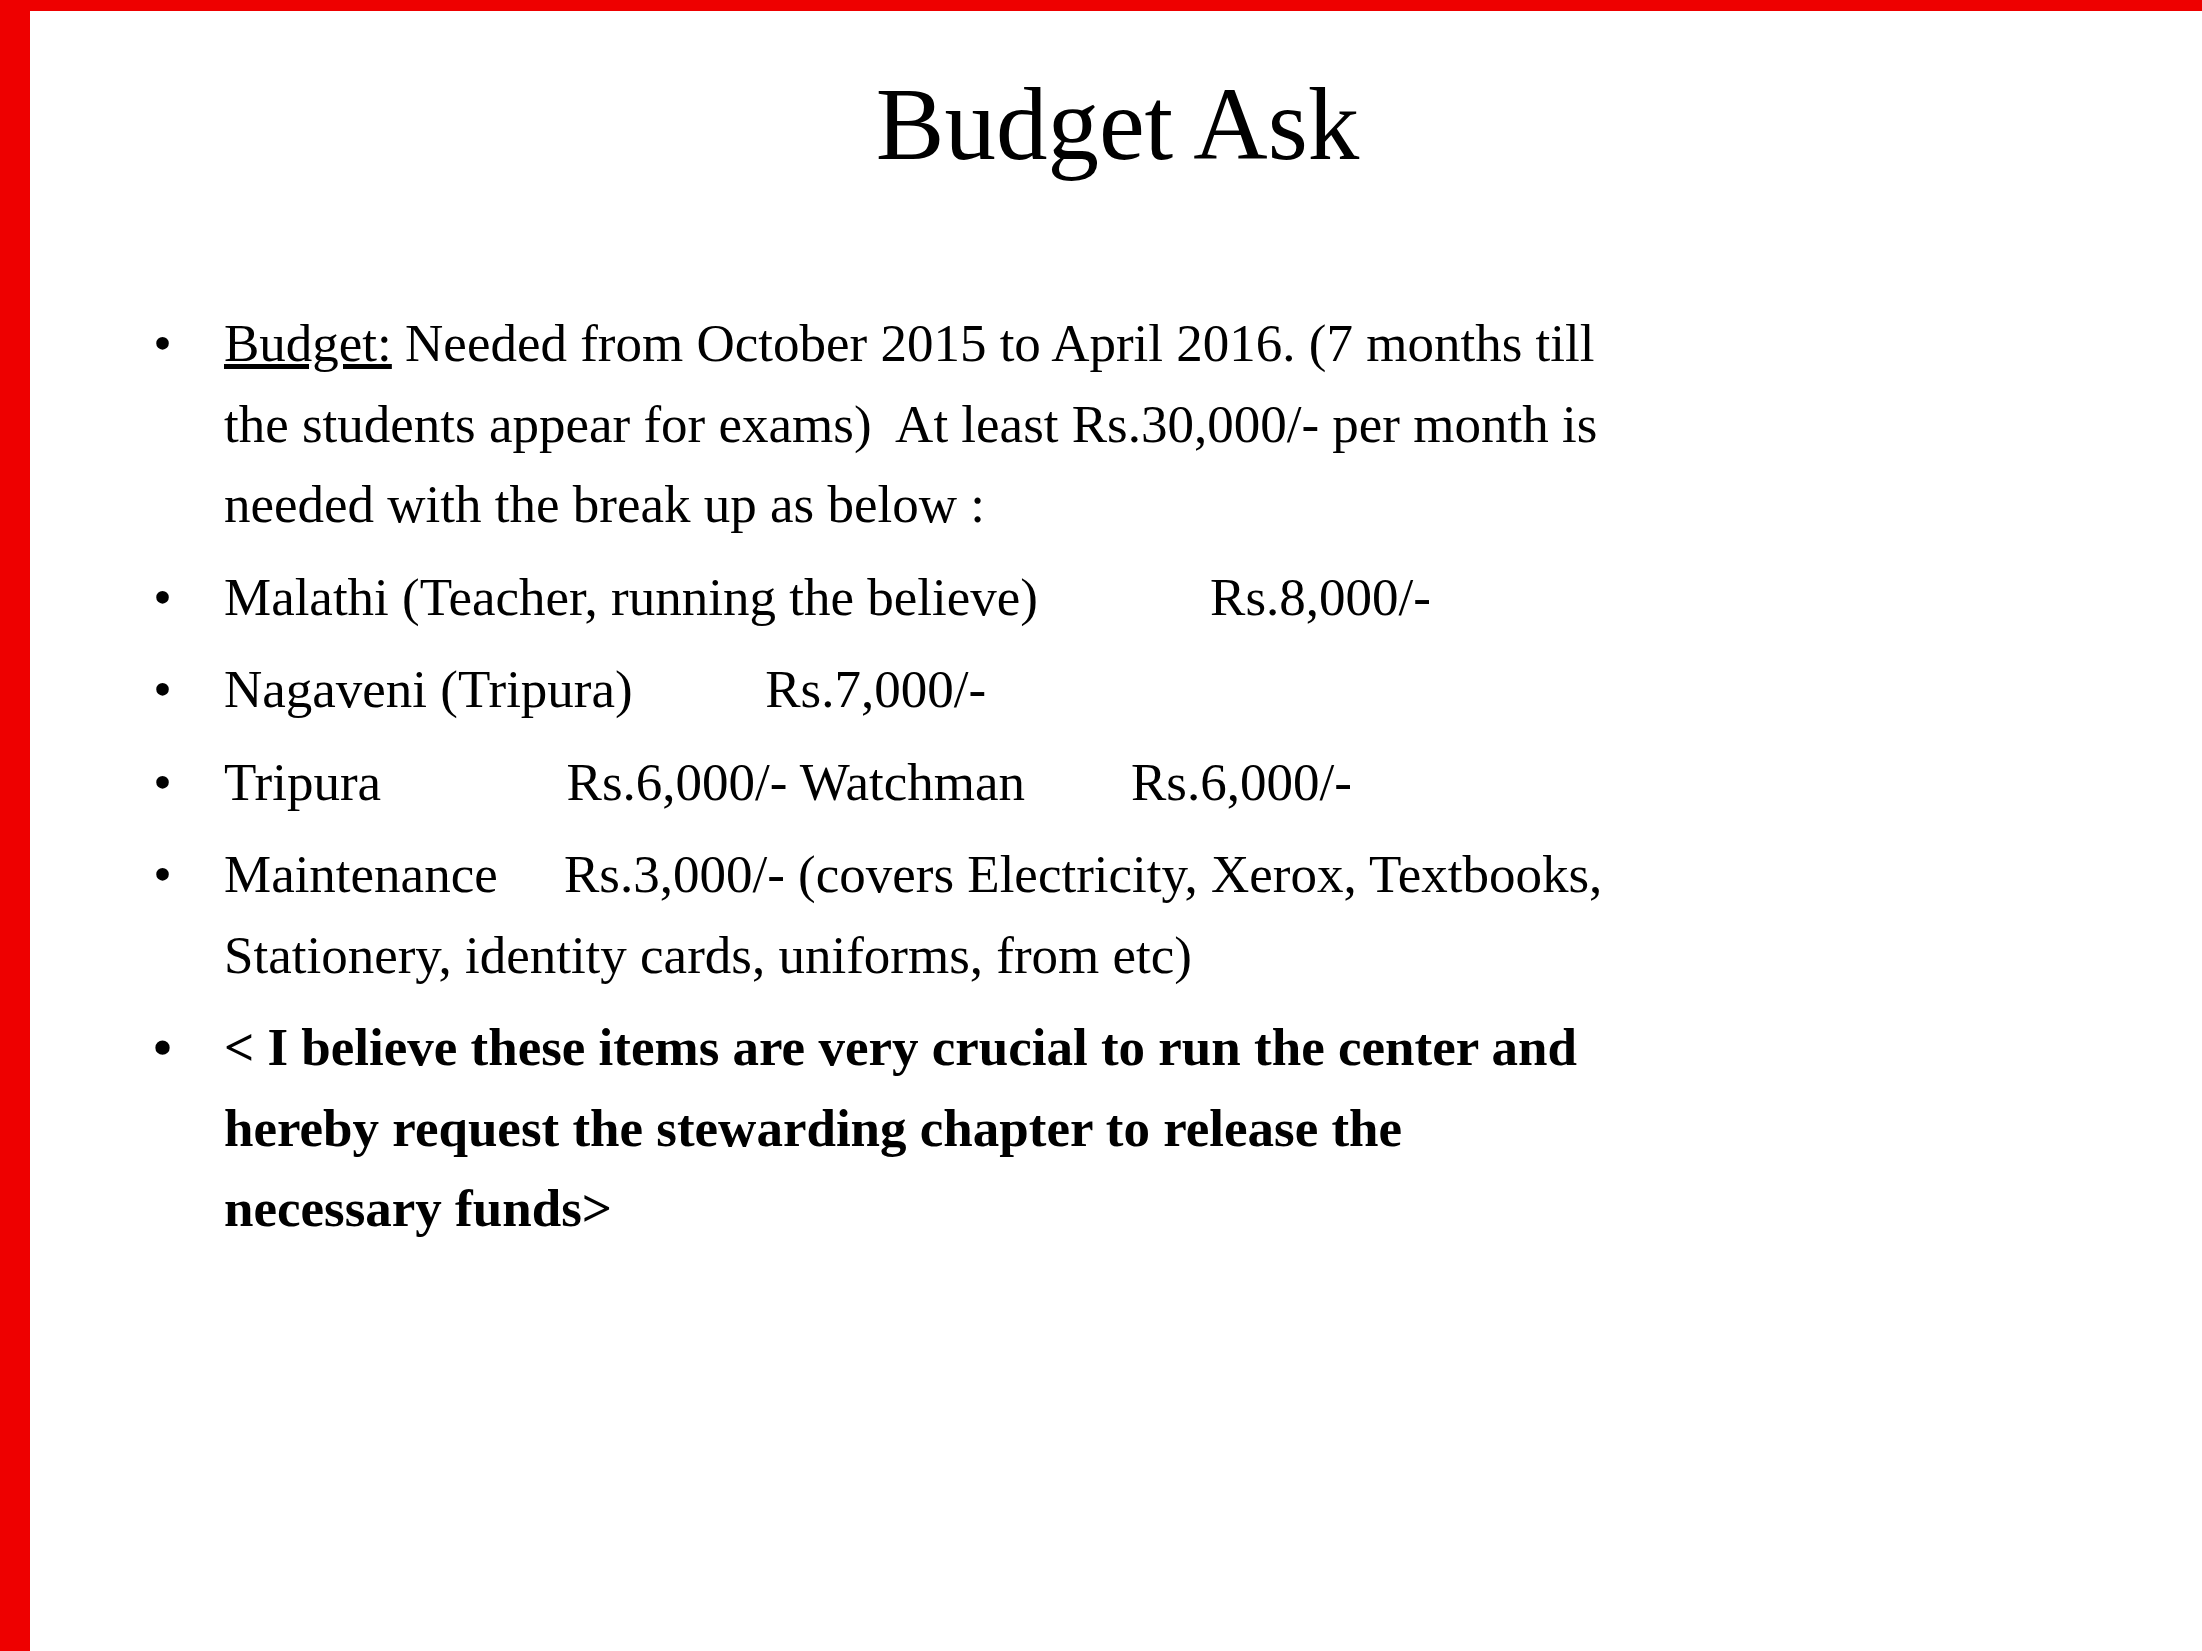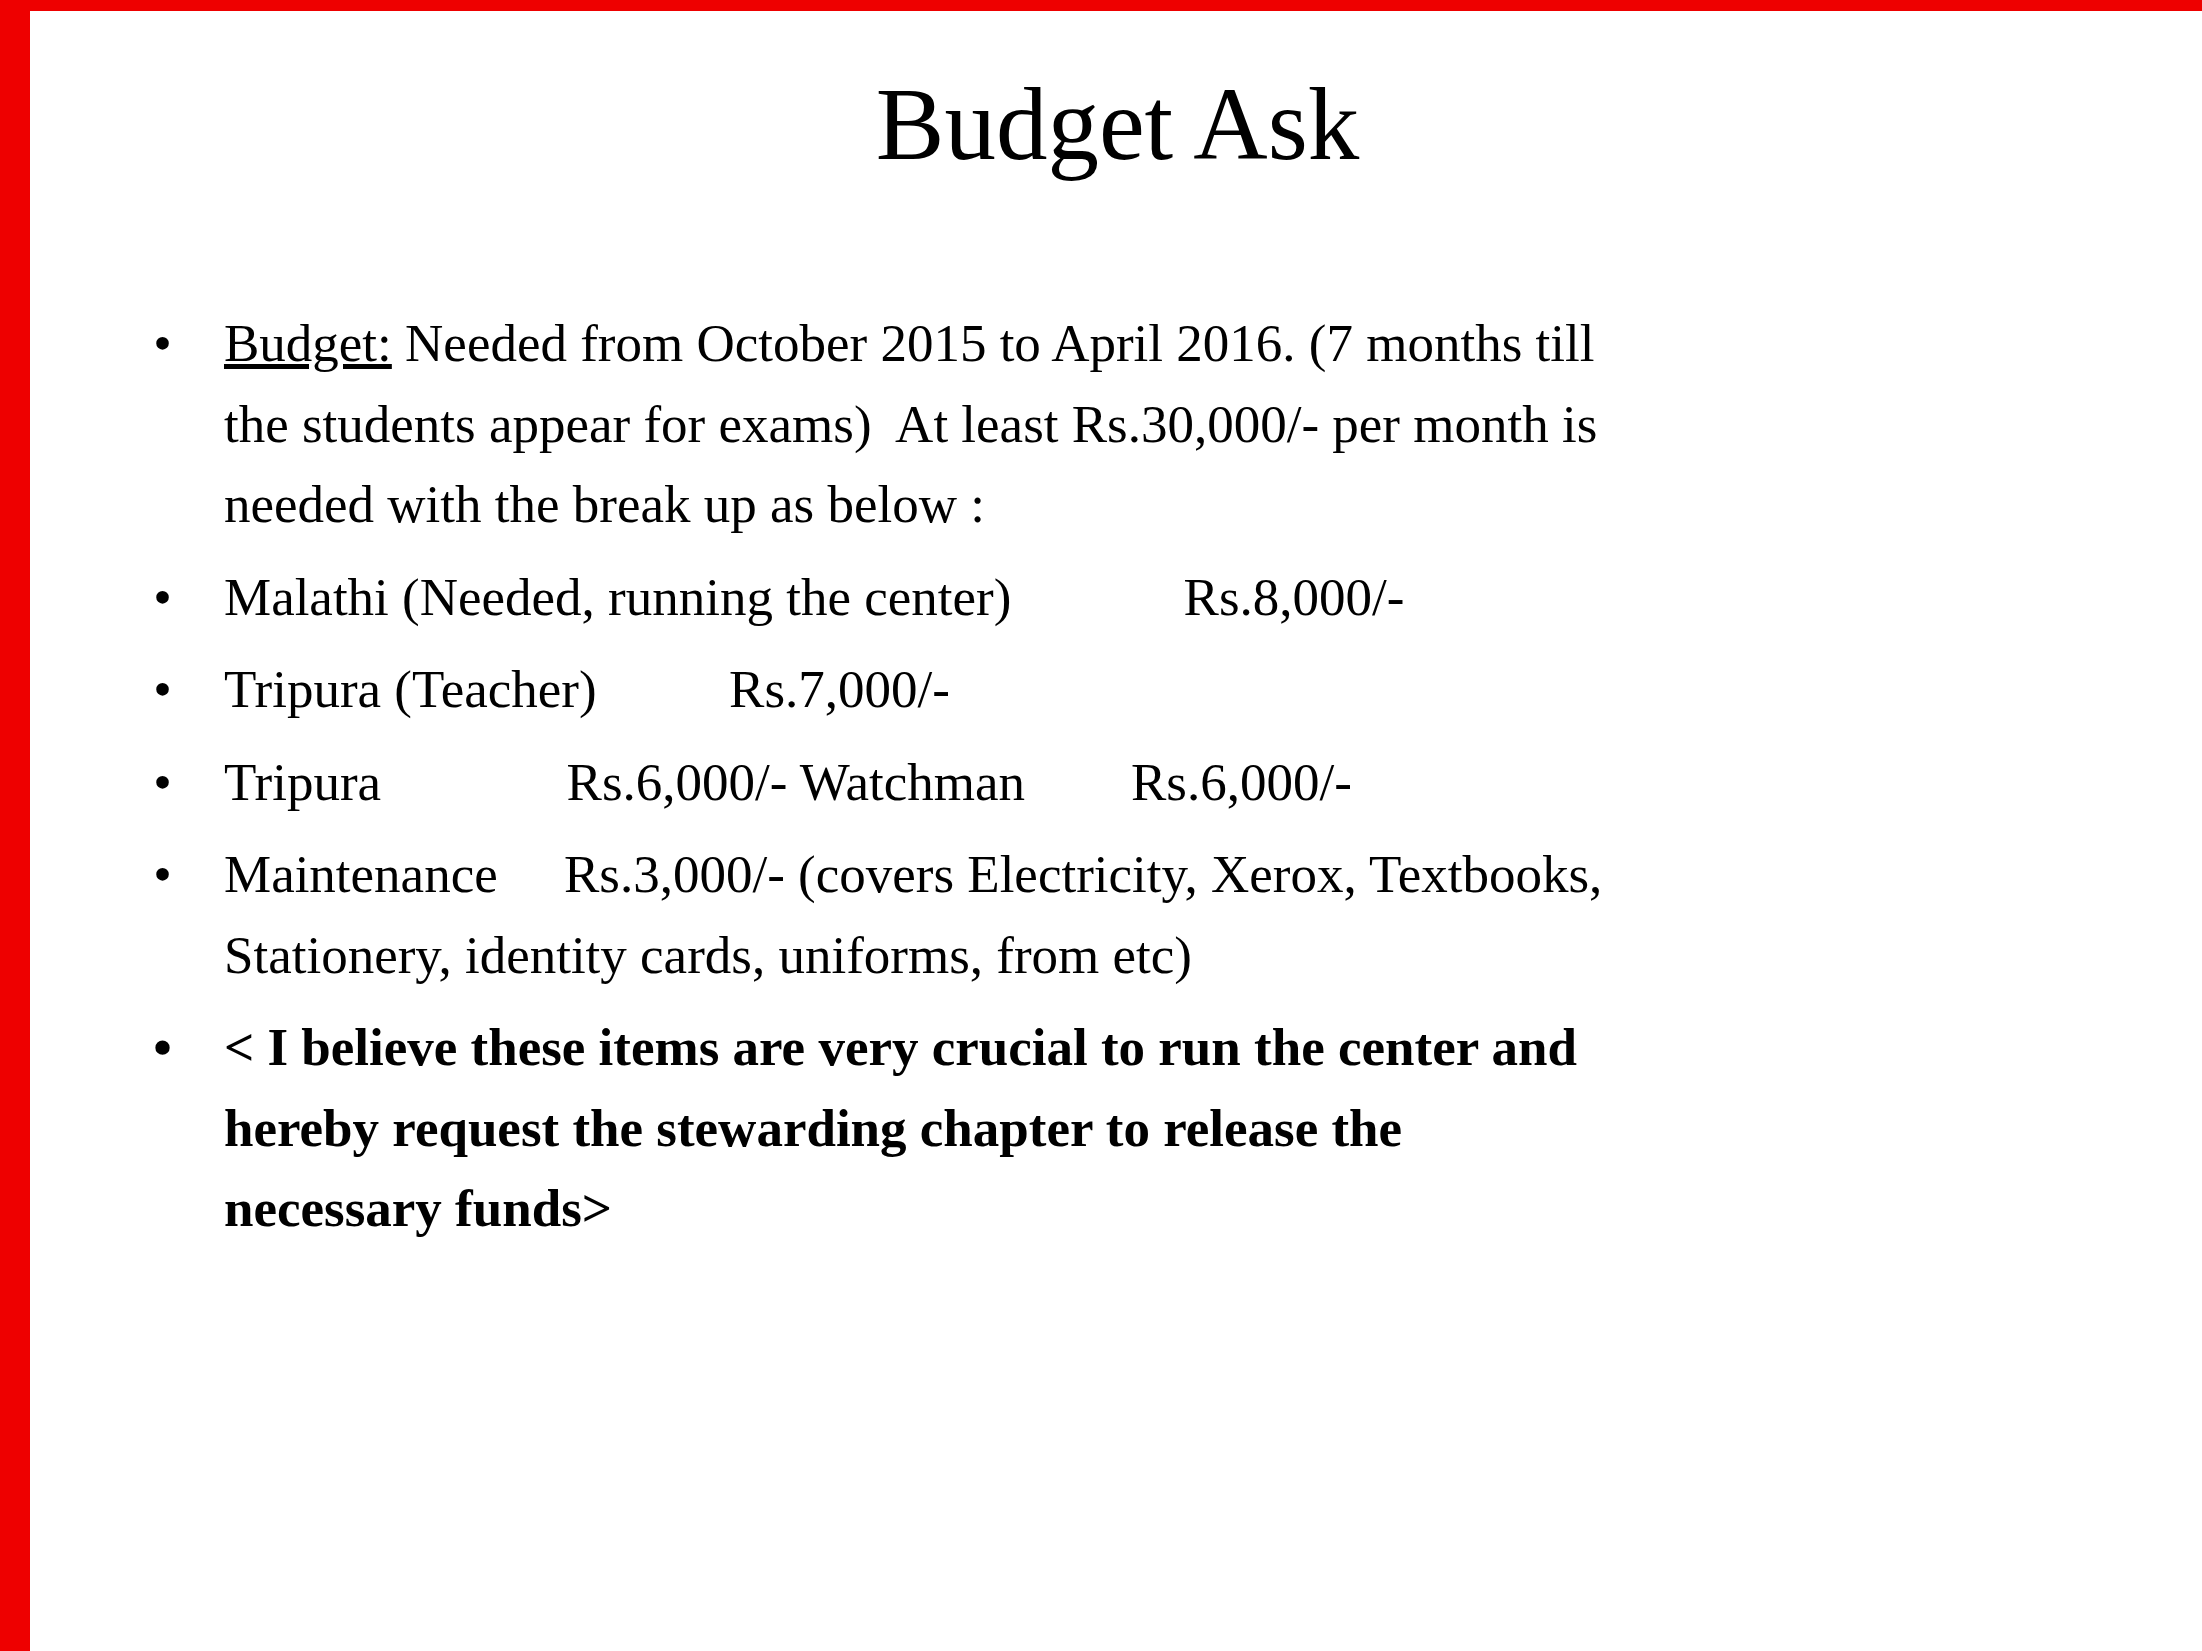--- a/index.html
+++ b/index.html
@@ -81,25 +81,25 @@
 
 <div class="bullets">
     <div class="bullet">
       <span class="marker">•</span>
       <span class="text"><span class="underline">Budget:</span><span> Needed from October 2015 to April 2016. (7 months till
 the students appear for exams)  At least Rs.30,000/- per month is
 needed with the break up as below :</span></span>
     </div>
     <div class="bullet">
       <span class="marker">•</span>
-      <span class="text"><span>Malathi (Needed, running the center)             Rs.8,000/-</span></span>
+      <span class="text"><span>Malathi (Teacher, running the believe)             Rs.8,000/-</span></span>
     </div>
     <div class="bullet">
       <span class="marker">•</span>
-      <span class="text"><span>Tripura (Teacher)          Rs.7,000/-</span></span>
+      <span class="text"><span>Nagaveni (Tripura)          Rs.7,000/-</span></span>
     </div>
     <div class="bullet">
       <span class="marker">•</span>
       <span class="text"><span>Tripura              Rs.6,000/- Watchman        Rs.6,000/-</span></span>
     </div>
     <div class="bullet">
       <span class="marker">•</span>
       <span class="text"><span>Maintenance     Rs.3,000/- (covers Electricity, Xerox, Textbooks,
 Stationery, identity cards, uniforms, from etc)</span></span>
     </div>

